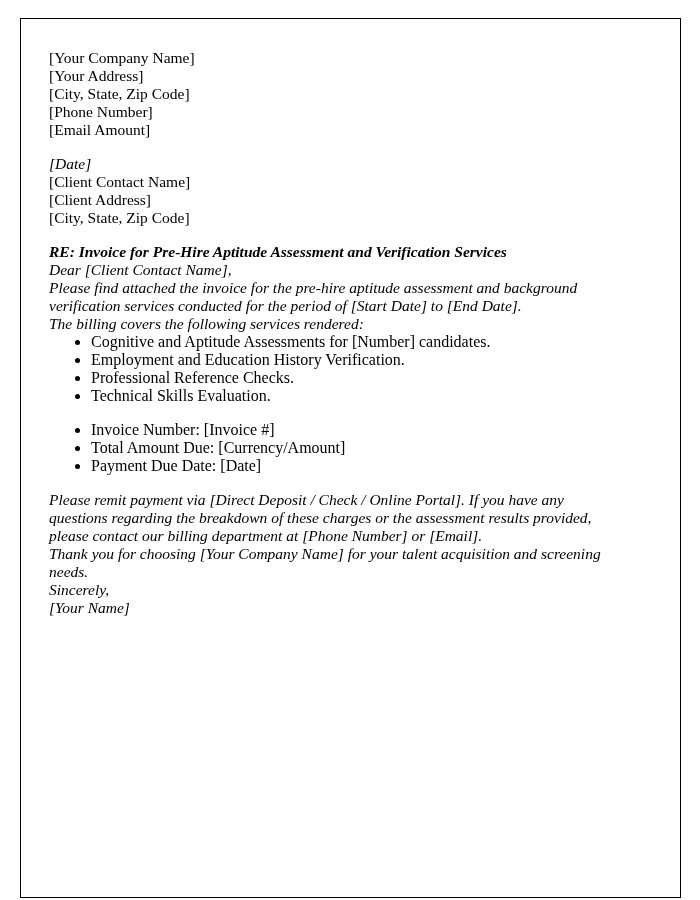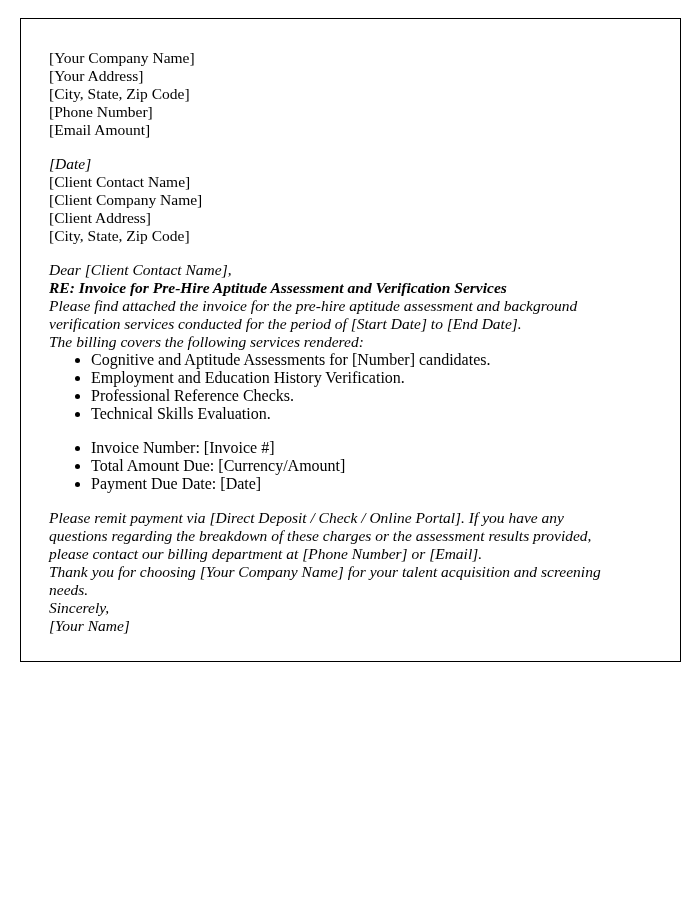--- a/index.html
+++ b/index.html
@@ -18,21 +18,21 @@
     position: relative;
     width: 700px;
     height: 900px;
     background: #ffffff;
   }
   .letter-page {
     position: absolute;
     left: 20px;
     top: 18px;
     width: 661px;
-    height: 644px;
+    height: 880px;
     border: 1px solid #000000;
     background: #ffffff;
     overflow: hidden;
     padding: 30px 55px 0 28px;
   }
   .letter-page p, .letter-page div.line {
     margin: 0;
     font-size: 15.5px;
     line-height: 18px;
   }
@@ -60,28 +60,27 @@
       <div class="line">[Your Address]</div>
       <div class="line">[City, State, Zip Code]</div>
       <div class="line">[Phone Number]</div>
       <div class="line">[Email Amount]</div>
     </div>
 
     <p class="para">[Date]</p>
 
     <div class="block">
       <div class="line">[Client Contact Name]</div>
-      <div class="line">[Client Company Name]</div>
       <div class="line">[Client Address]</div>
       <div class="line">[City, State, Zip Code]</div>
     </div>
 
+    <p class="para bold">RE: Invoice for Pre-Hire Aptitude Assessment and Verification Services</p>
+
     <p class="para">Dear [Client Contact Name],</p>
-
-    <p class="para bold">RE: Invoice for Pre-Hire Aptitude Assessment and Verification Services</p>
 
     <p class="para">Please find attached the invoice for the pre-hire aptitude assessment and background verification services conducted for the period of [Start Date] to [End Date].</p>
 
     <p class="para">The billing covers the following services rendered:</p>
 
     <ul class="letter-list">
       <li>Cognitive and Aptitude Assessments for [Number] candidates.</li>
       <li>Employment and Education History Verification.</li>
       <li>Professional Reference Checks.</li>
       <li>Technical Skills Evaluation.</li>

